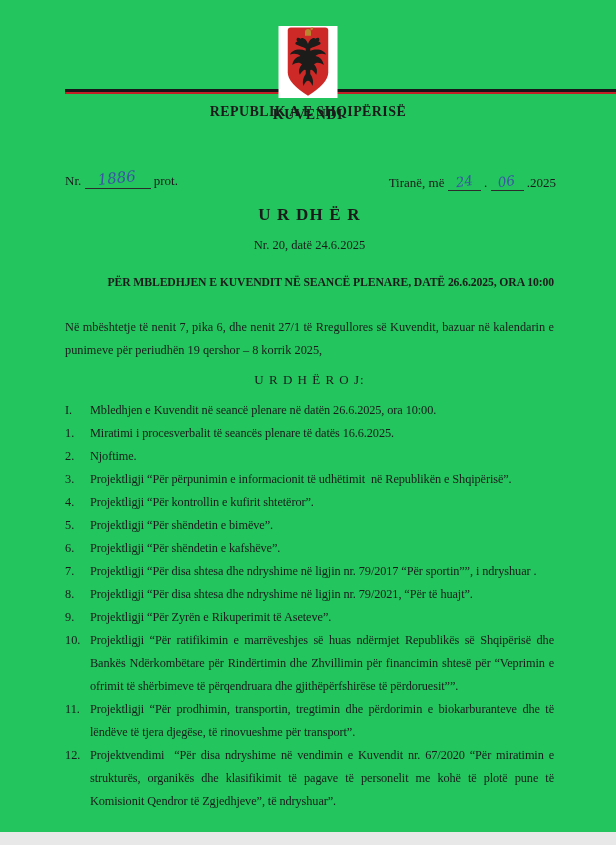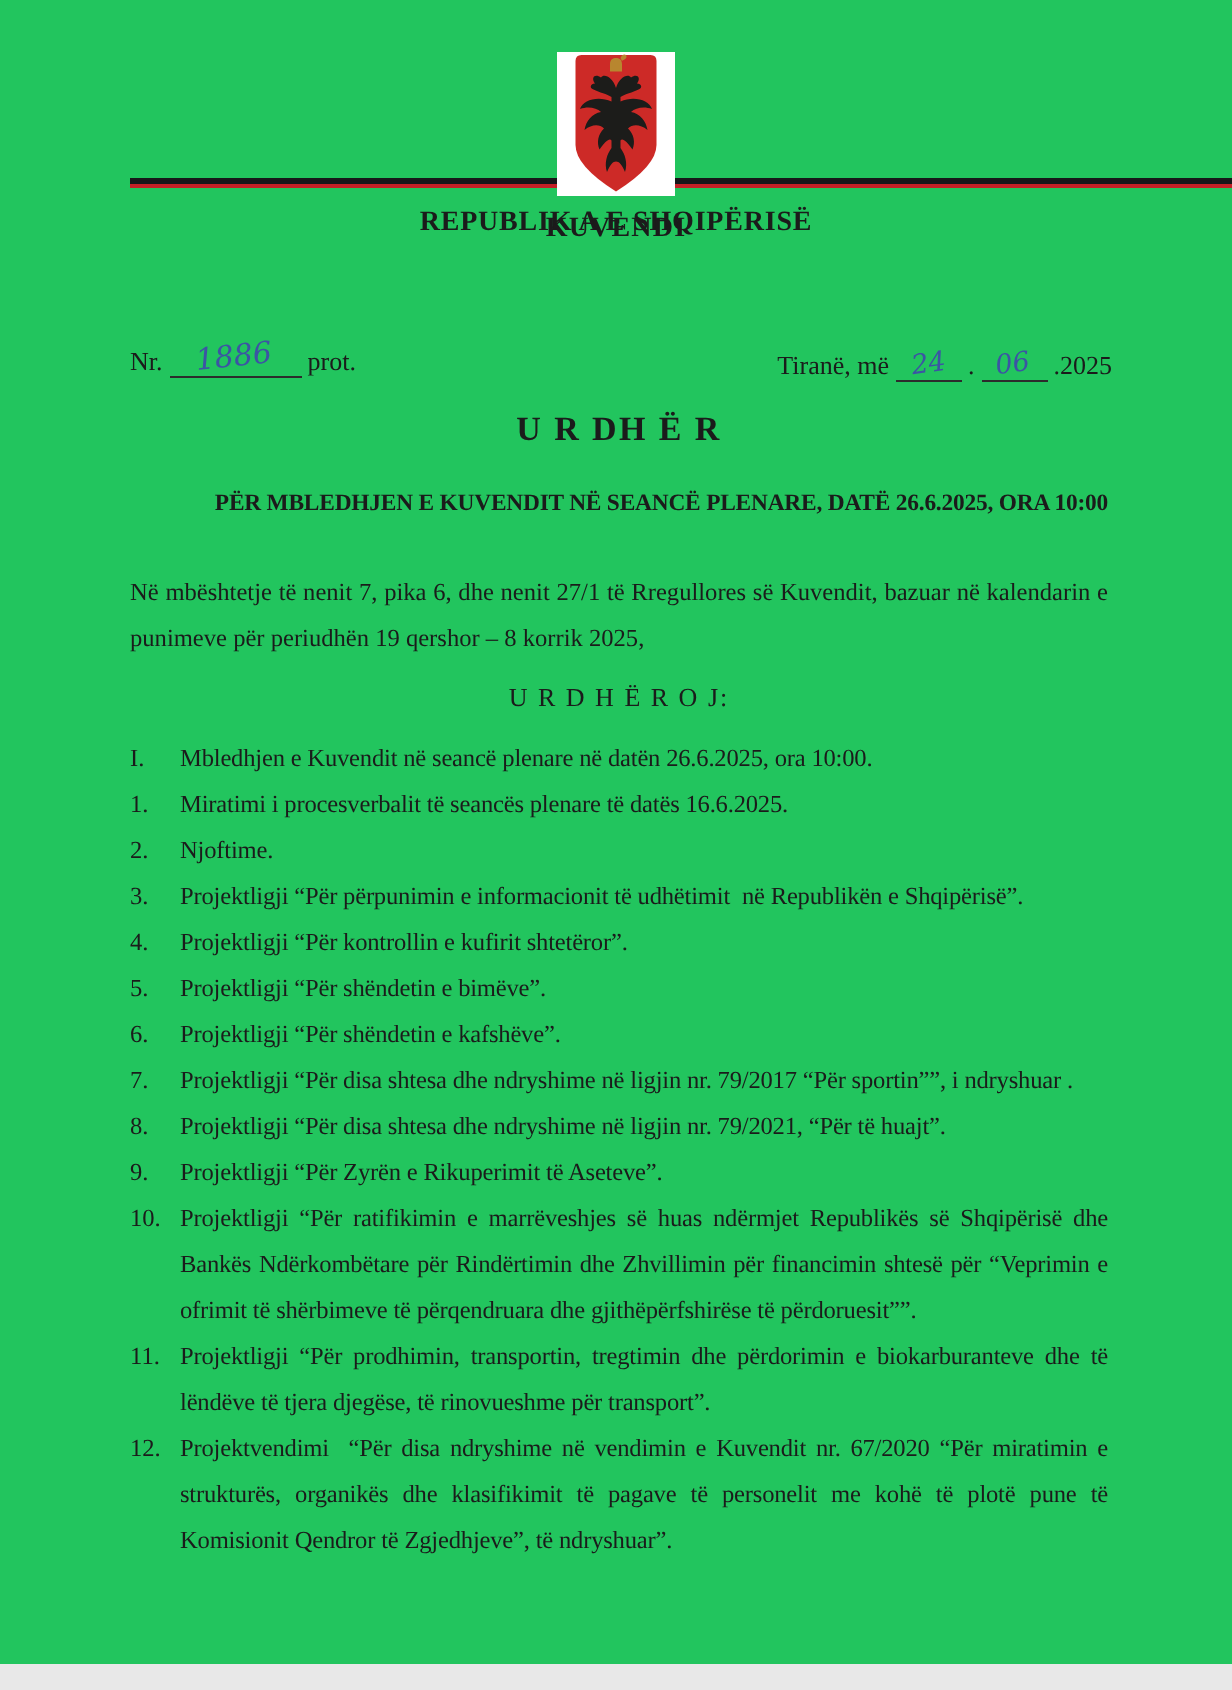--- a/index.html
+++ b/index.html
@@ -88,20 +88,21 @@
   <div class="date-row">
     <span>Tiranë, më</span>
     <span class="blank-line bl-date"><span class="handwritten hw-date">24</span></span>
     <span>.</span>
     <span class="blank-line bl-date"><span class="handwritten hw-date">06</span></span>
     <span>.2025</span>
   </div>
 
   <div class="main">
     <div class="order-title">U R DH Ë R</div>
+    <div class="order-subtitle">Nr. 20, datë 24.6.2025</div>
     <div class="order-subject">PËR MBLEDHJEN E KUVENDIT NË SEANCË PLENARE, DATË 26.6.2025, ORA 10:00</div>
     <div class="preamble">Në mbështetje të nenit 7, pika 6, dhe nenit 27/1 të Rregullores së Kuvendit, bazuar në kalendarin e punimeve për periudhën 19 qershor – 8 korrik 2025,</div>
     <div class="command">U R D H Ë R O J:</div>
 
     <div class="order-list">
       <div class="item">
           <span class="num">I.</span>
           <span class="text">Mbledhjen e Kuvendit në seancë plenare në datën 26.6.2025, ora 10:00.</span>
         </div>
       <div class="item">

